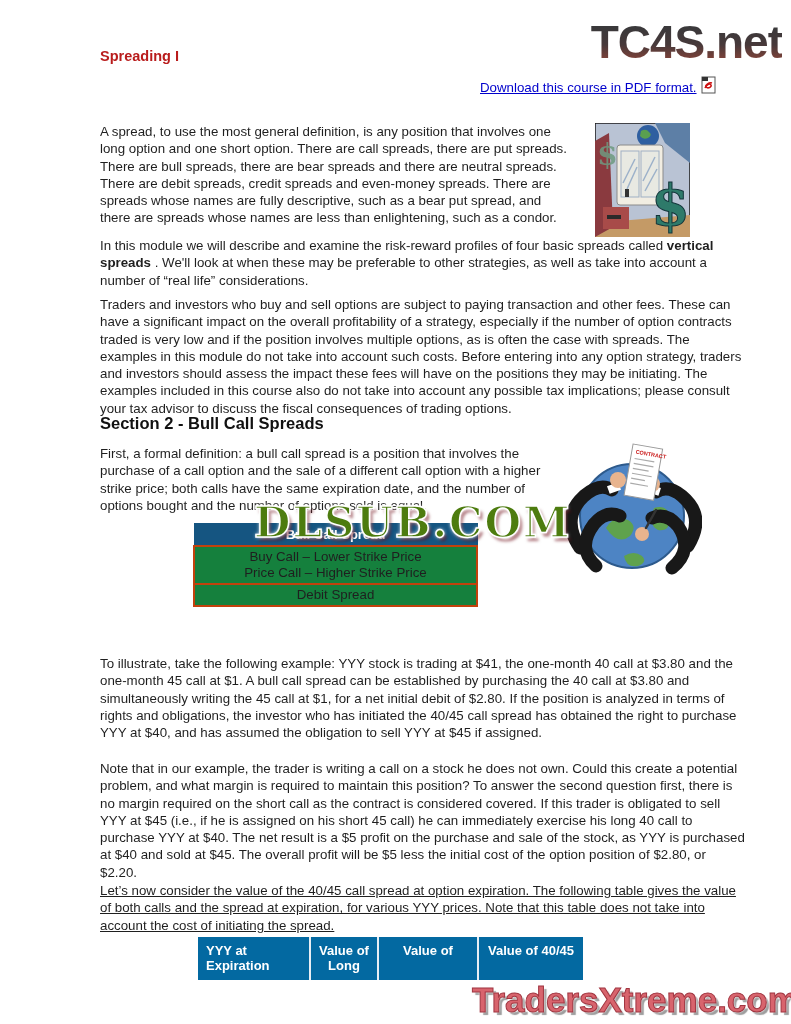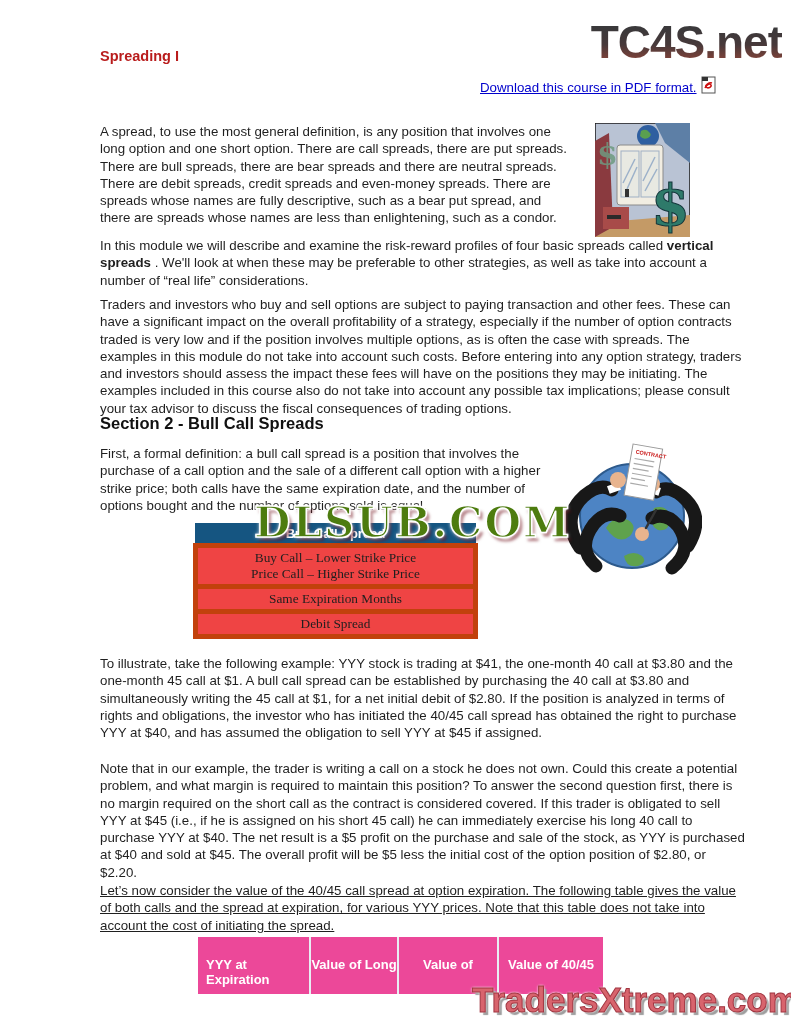--- a/index.html
+++ b/index.html
@@ -43,38 +43,38 @@
   
   #globe-art { top:438px; left:566px; width:136px; height:138px; }
 
   
   #bull-table { top:523px; left:193px; width:285px; border-collapse:collapse;padding-left:13px; }
   #bull-table th {
     background:#155581; color:#ffffff; font-size:13px; font-weight:bold;
     height:22px; border:1px solid #155581;
   }
   #bull-table td {
-    border:5px solid #c2410c; text-align:center; font-size:13.3px;
-    color:#1f1f1f; padding:2px 4px; line-height:16px; background:#ef4444;font-family:Liberation Serif, serif;
+    border:2px solid #c2410c; text-align:center; font-size:13.3px;
+    color:#1f1f1f; padding:2px 4px; line-height:16px; background:#15803d;
   }
 
   
   #dlsub {
     top:498px; left:254px; font-family:"DejaVu Serif", serif; font-weight:bold;
     font-size:42px; letter-spacing:2px; color:#4d7c0f;
     -webkit-text-stroke:1.5px #ffffff;
     text-shadow: 0 0 2px #fff, 0 0 4px #fff, 3px 4px 3px rgba(110,10,20,0.55);
     white-space:nowrap;
   }
 
   
   #exp-table { top:937px; left:198px; border-collapse:collapse; }
   #exp-table th {
-    background:#ec4899; color:#ffffff; font-size:13px; font-weight:bold;
-    height:38px; vertical-align:top; padding-top:20px; text-align:center;
+    background:#0369a1; color:#ffffff; font-size:13px; font-weight:bold;
+    height:38px; vertical-align:top; padding-top:6px; text-align:center;
     border-right:2px solid #e8eef4;
   }
   #exp-table th.low { vertical-align:bottom; padding-bottom:7px; text-align:left; padding-left:8px; }
   #exp-table th:last-child { border-right:none; }
 
   
   #tradersxtreme {
     top:980px; left:472px; font-size:35px; font-weight:bold; letter-spacing:0px;
     color:#d8646d; -webkit-text-stroke:1px #a03540; white-space:nowrap;
     text-shadow: 0 0 2px #fff, 0 0 3px #fff, 3px 3px 1px #9b9b9b;
@@ -161,39 +161,36 @@
         <tr>
           <th>Bull Call Spread</th>
         </tr>
     <tr>
           <td>
       <div>Buy Call – Lower Strike Price</div>
       <div>Price Call – Higher Strike Price</div>
     </td>
         </tr>
     <tr>
-          <td>Same Expiration Months</td>
-        </tr>
-    <tr>
           <td>Debit Spread</td>
         </tr>
   </tbody>
     </table>
 
   <div id="dlsub" class="abs">DLSUB.COM</div>
 
   <div id="para5" class="abs body-text">To illustrate, take the following example: YYY stock is trading at $41, the one-month 40 call at $3.80 and the one-month 45 call at $1. A bull call spread can be established by purchasing the 40 call at $3.80 and simultaneously writing the 45 call at $1, for a net initial debit of $2.80. If the position is analyzed in terms of rights and obligations, the investor who has initiated the 40/45 call spread has obtained the right to purchase YYY at $40, and has assumed the obligation to sell YYY at $45 if assigned.</div>
   <div id="para6" class="abs body-text">Note that in our example, the trader is writing a call on a stock he does not own. Could this create a potential problem, and what margin is required to maintain this position? To answer the second question first, there is no margin required on the short call as the contract is considered covered. If this trader is obligated to sell YYY at $45 (i.e., if he is assigned on his short 45 call) he can immediately exercise his long 40 call to purchase YYY at $40. The net result is a $5 profit on the purchase and sale of the stock, as YYY is purchased at $40 and sold at $45. The overall profit will be $5 less the initial cost of the option position of $2.80, or $2.20.</div>
   <div id="para7" class="abs body-text">Let’s now consider the value of the 40/45 call spread at option expiration. The following table gives the value of both calls and the spread at expiration, for various YYY prices. Note that this table does not take into account the cost of initiating the spread.</div>
 
   <table id="exp-table" class="abs">
     <tbody>
         <tr>
       <th class="low" style="width:112px">YYY at Expiration</th>
-      <th style="width:88px">Value of Long</th>
+      <th style="width:68px">Value of Long</th>
       <th style="width:100px">Value of</th>
       <th style="width:105px">Value of 40/45</th>
     </tr>
   </tbody>
     </table>
 
   <div id="tradersxtreme" class="abs">TradersXtreme.com</div>
 
 </div>
 

